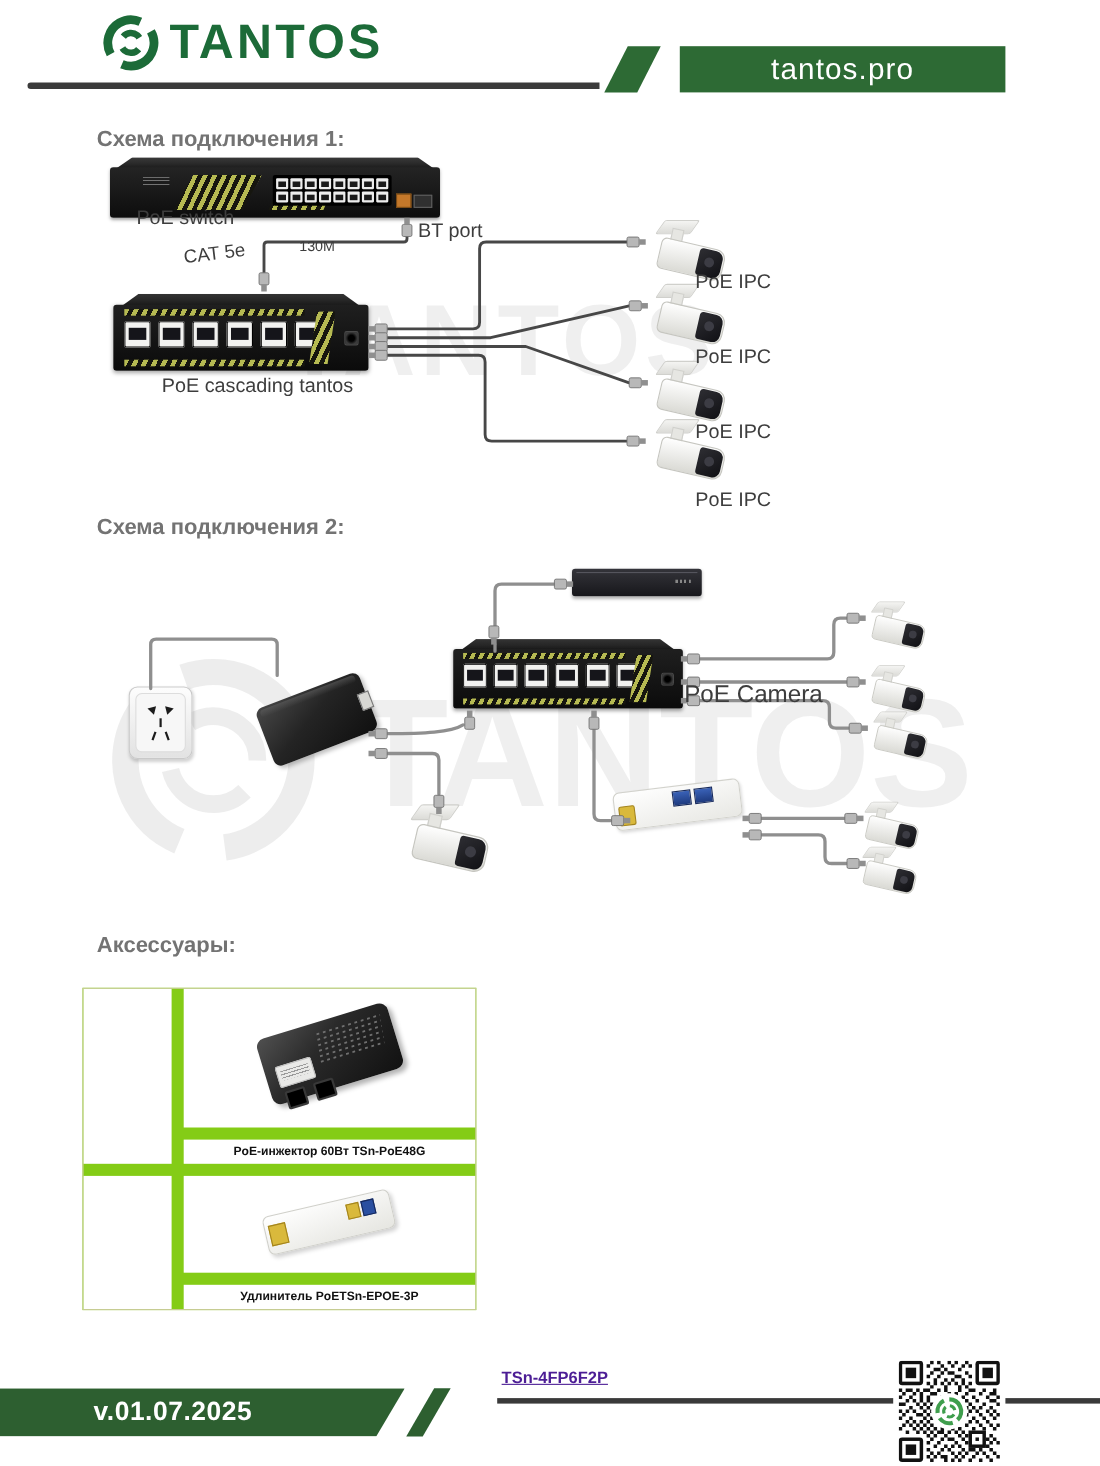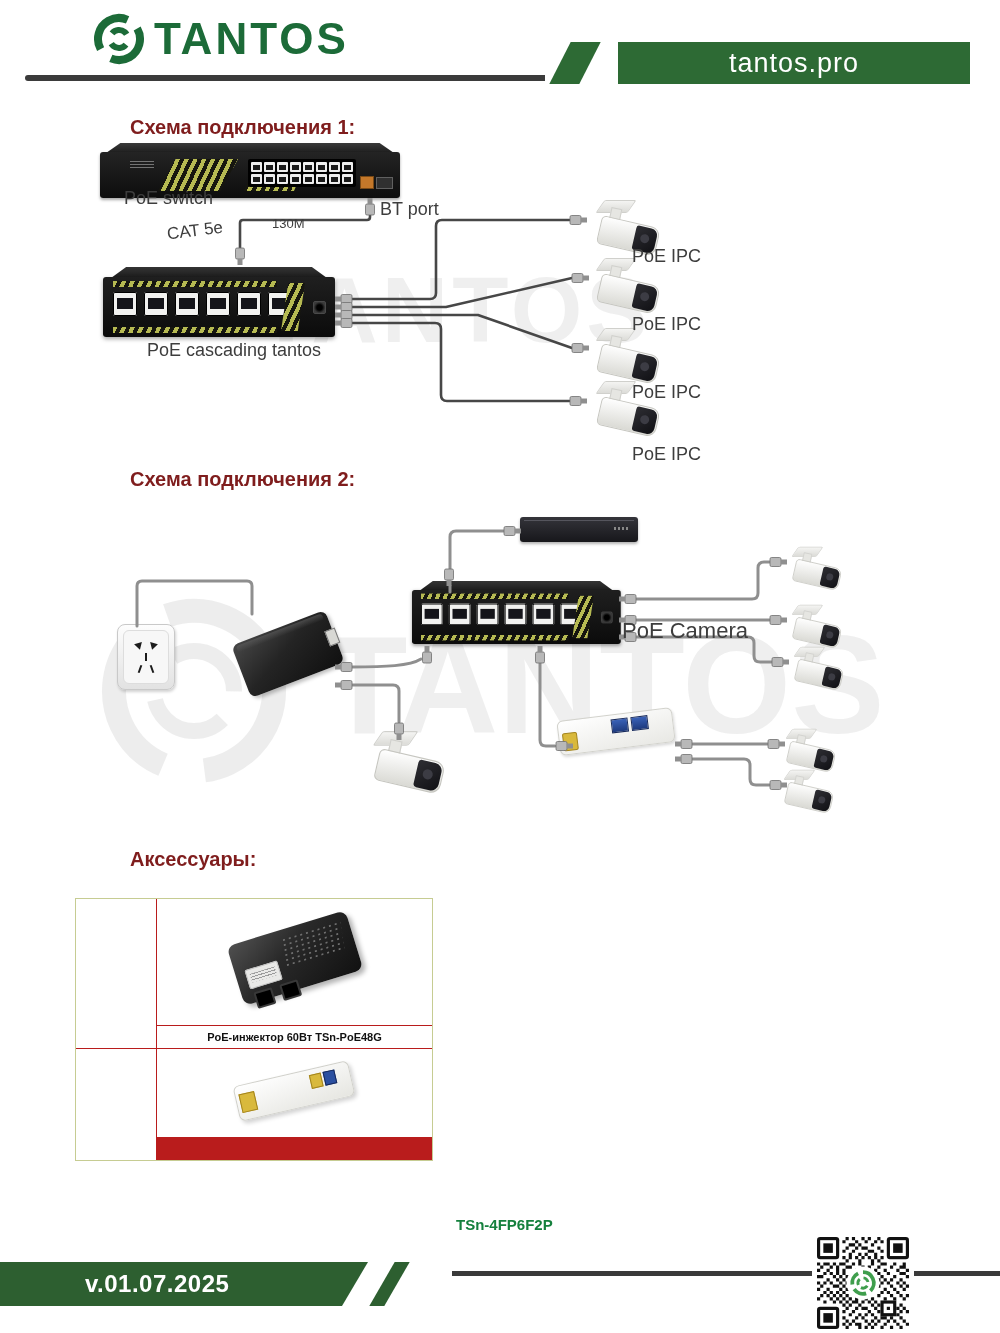--- a/index.html
+++ b/index.html
@@ -4,24 +4,24 @@
 <style>
   html,body{margin:0;padding:0;}
   body{width:1000px;height:1333px;position:relative;background:#fff;
        font-family:"Liberation Sans",sans-serif;overflow:hidden;}
   .abs{position:absolute;}
   
   .logo-wrap{left:92px;top:12px;display:flex;align-items:center;gap:8px;z-index:4;}
   .brand-text{font-size:44px;font-weight:bold;color:#1c6b38;letter-spacing:3px;line-height:52px;}
   .hline{left:25px;top:75px;width:520px;height:6px;background:#3b3b3b;border-radius:3px 0 0 3px;}
   .hslash{left:560px;top:42px;width:30px;height:42px;background:#2d6a34;transform:skewX(-27deg);}
-  .hbanner{left:618px;top:42px;width:352px;height:42px;background:#2d6a34;display:flex;align-items:center;justify-content:center;}
+  .hbanner{left:618px;top:42px;width:296px;height:42px;background:#2d6a34;display:flex;align-items:center;justify-content:center;}
   .hbanner span{color:#fff;font-size:27px;font-weight:500;letter-spacing:1px;}
   
-  .sec-title{font-size:20px;font-weight:bold;color:#7f1d1d;z-index:4;margin-left:42px;}
+  .sec-title{font-size:20px;font-weight:bold;color:#737373;z-index:4;}
   .dlabel{color:#3d3d3d;font-size:18px;z-index:4;white-space:nowrap;}
   
   .wm-text{color:rgba(140,140,140,0.14);font-weight:bold;z-index:0;white-space:nowrap;}
   
   .hatch{background:repeating-linear-gradient(115deg,#b6ba52 0 4px,#16160f 4px 8px);}
   
   .switch16{left:100px;top:152px;width:300px;height:46px;z-index:2;}
   .switch16 .topface{position:absolute;left:6px;right:6px;top:-9px;height:10px;
      background:linear-gradient(#3a3a3a,#1d1d1d);clip-path:polygon(0 100%,5% 0,95% 0,100% 100%);}
   .switch16 .body16{position:absolute;inset:0;background:linear-gradient(#242424,#0d0d0d);
@@ -89,21 +89,21 @@
      background:repeating-linear-gradient(90deg,#888 0 2px,transparent 2px 4px);}
   
   .ext2{left:556px;top:706px;width:120px;height:50px;z-index:2;}
   .ext2 .ebody{position:absolute;left:2px;top:8px;width:114px;height:33px;transform:rotate(-7deg);
      background:linear-gradient(170deg,#ffffff,#e8e8e4);border:1px solid #d2d2cc;border-radius:6px;box-shadow:1px 2px 3px rgba(0,0,0,.15);}
   .ext2 .yport{position:absolute;left:3px;bottom:3px;width:13px;height:16px;background:#d9b93c;border:1px solid #a3841e;border-radius:2px;}
   .ext2 .bports{position:absolute;right:24px;top:4px;display:flex;gap:3px;}
   .ext2 .bports i{width:15px;height:12px;background:linear-gradient(#3a62b8,#1e3a7e);border:1px solid #16295c;}
   
   .acc-table{left:75px;top:898px;width:356px;display:grid;grid-template-columns:80px 1fr;
-     grid-template-rows:126px 22px 88px 22px;background:#b91c1c;gap:1px;border:1px solid #c6cc92;z-index:2;text-align:right;}
+     grid-template-rows:126px 22px 88px 22px;background:#84cc16;gap:11px;border:1px solid #c6cc92;z-index:2;text-align:right;}
   .acc-table>div{background:#fff;position:relative;}
   .cellA{grid-column:1;grid-row:1/3;} .cellB{grid-column:2;grid-row:1;}
   .cellC{grid-column:2;grid-row:2;}  .cellD{grid-column:1;grid-row:3/5;}
   .cellE{grid-column:2;grid-row:3;}  .cellF{grid-column:2;grid-row:4;}
   .acc-cap{display:flex;align-items:center;justify-content:center;font-size:11px;font-weight:bold;color:#111;}
   .acc-inj{position:relative;width:160px;height:104px;margin:10px auto 0;}
   .acc-inj .abody{position:absolute;left:18px;top:18px;width:124px;height:62px;transform:rotate(-17deg);
      background:linear-gradient(145deg,#505050 0%,#2a2a2a 40%,#111 100%);border-radius:8px;box-shadow:3px 4px 5px rgba(0,0,0,.3);}
   .acc-inj .vents{position:absolute;right:10px;top:8px;width:62px;height:30px;
      background-image:radial-gradient(#6f6f6f 1px,transparent 1.3px);background-size:6px 5px;transform:skewX(-8deg);}
@@ -118,21 +118,21 @@
   .acc-ext .yp{position:absolute;left:3px;top:8px;width:14px;height:17px;background:#d9b93c;border:1px solid #a3841e;}
   .acc-ext .rp{position:absolute;right:14px;top:5px;display:flex;gap:2px;}
   .acc-ext .rp .y{width:10px;height:12px;background:#d9b93c;border:1px solid #a3841e;}
   .acc-ext .rp .b{width:10px;height:12px;background:#2a4fa0;border:1px solid #16295c;}
   
   .fbar{left:0;top:1262px;width:368px;height:44px;background:#2d5f30;
      clip-path:polygon(0 0,100% 0,calc(100% - 26px) 100%,0 100%);z-index:2;display:flex;align-items:center;}
   .fbar span{color:#fff;font-weight:bold;font-size:24px;padding-left:85px;letter-spacing:.5px;}
   .fslash{left:382px;top:1262px;width:15px;height:44px;background:#2d5f30;transform:skewX(-30deg);z-index:2;}
   .fline{left:452px;top:1271px;width:548px;height:5px;background:#3a3a3a;z-index:1;}
-  .fmodel{left:456px;top:1216px;font-size:15px;font-weight:bold;color:#15803d;z-index:2;}
+  .fmodel{left:456px;top:1244px;font-size:15px;font-weight:bold;color:#4c1d95;z-index:2;text-decoration:underline;}
   .qr{left:812px;top:1232px;width:102px;height:102px;background:#fff;z-index:3;padding:5px;box-sizing:border-box;}
   
   .cables{position:absolute;inset:0;z-index:3;pointer-events:none;}
 </style>
 </head>
 <body>
 
 <div class="abs logo-wrap">
   <svg width="54" height="54" viewBox="0 0 54 54">
     <g fill="none" stroke="#1c6b38">
@@ -425,20 +425,21 @@
     <div class="acc-ext">
       <div class="ebody2">
         <div class="yp"></div>
         <div class="rp">
             <i class="y"></i>
             <i class="b"></i>
           </div>
       </div>
     </div>
   </div>
+  <div class="cellF acc-cap">Удлинитель PoETSn-EPOE-3P</div>
 </div>
 
 <div class="abs fbar">
   <span>v.01.07.2025</span>
 </div>
 <div class="abs fslash"></div>
 <div class="abs fline"></div>
 <div class="abs fmodel">TSn-4FP6F2P</div>
 
 <div class="abs qr">

